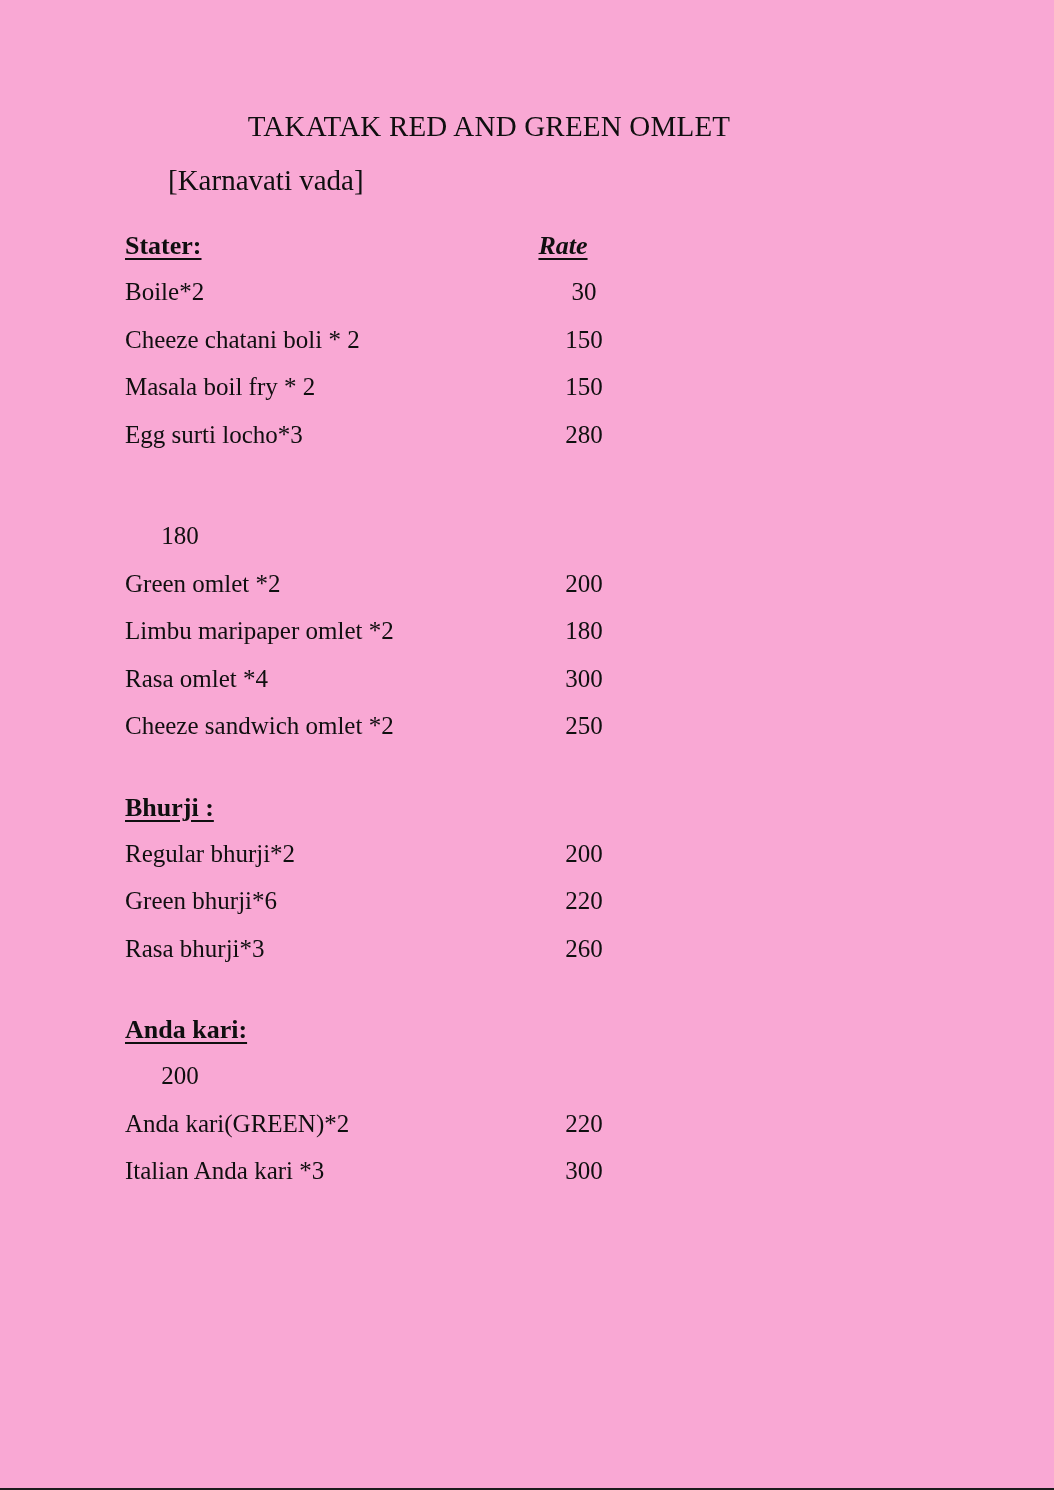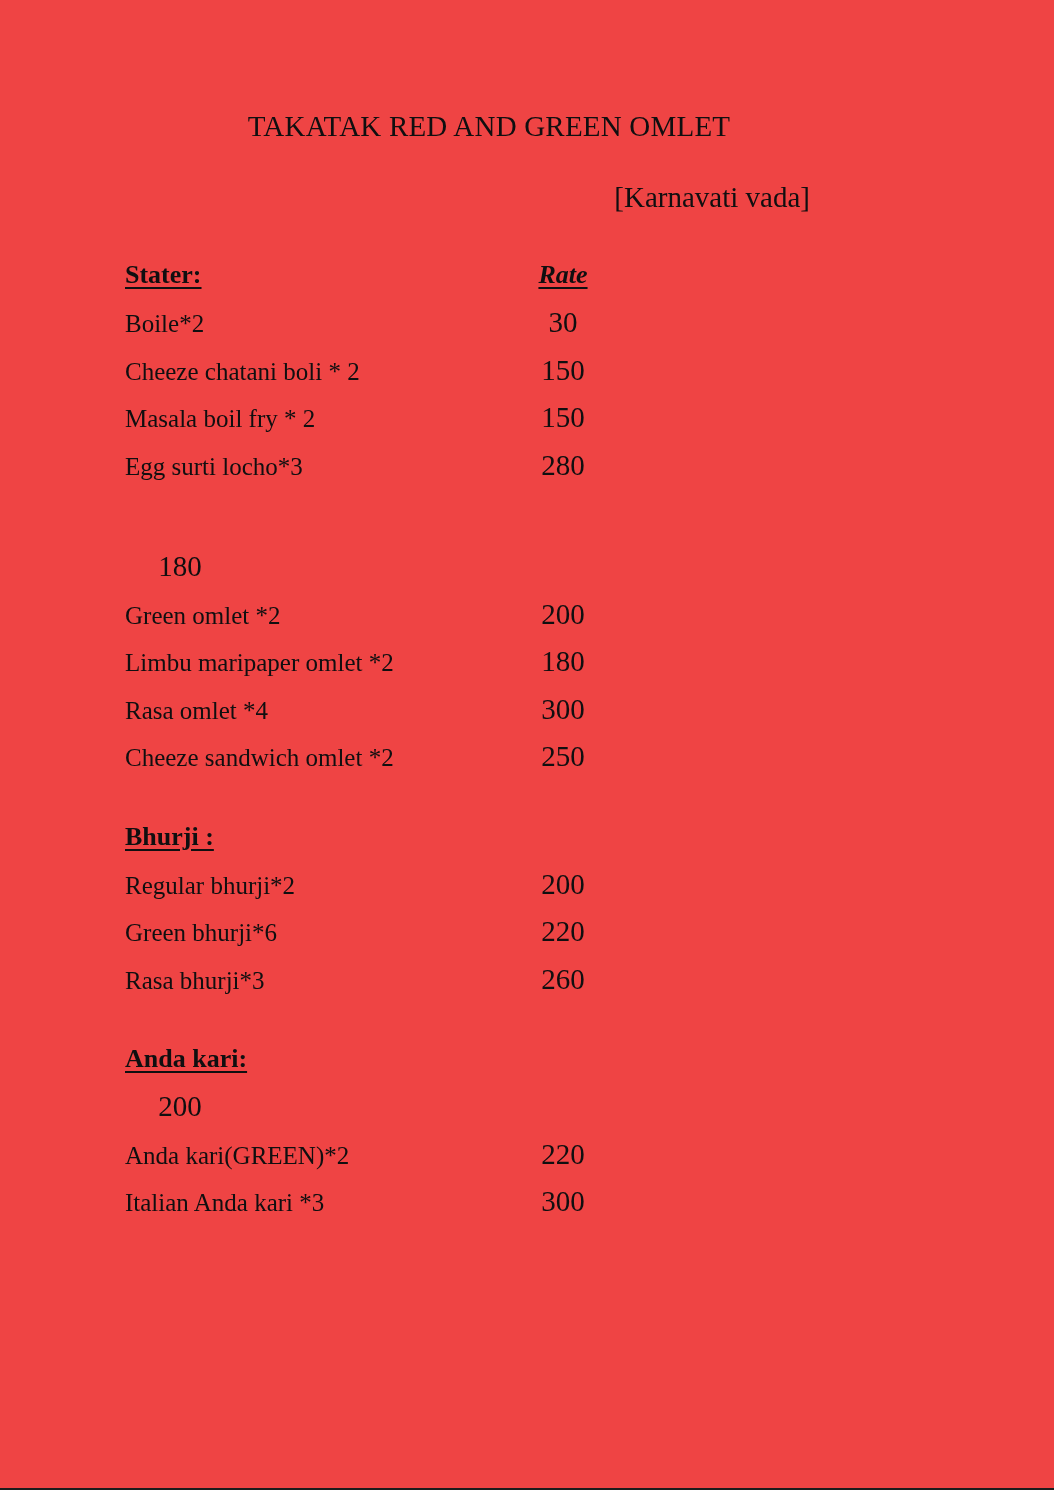--- a/index.html
+++ b/index.html
@@ -5,21 +5,21 @@
 <style>
   html, body {
     margin: 0;
     padding: 0;
     background: #ffffff;
   }
   .page {
     position: relative;
     width: 1054px;
     height: 1490px;
-    background: #ef4444;
+    background: #f9a8d4;
     box-sizing: border-box;
     border-bottom: 2px solid #1c1c1c;
     overflow: hidden;
     font-family: "Liberation Serif", "DejaVu Serif", serif;
     color: #100f10;
   }
   .doc-body {
     position: absolute;
     left: 125px;
     top: 112px;
@@ -39,35 +39,35 @@
   }
   .doc-title-inner {
     display: block;
     text-align: center;
     padding-left: 168px;
   }
   .doc-subtitle {
     font-size: 29px;
     line-height: 1.0;
     font-weight: normal;
-    margin: 42px 0 0 -125px;
+    margin: 25px 0 0 -125px;
     width: 810px;
-    text-align: right;
+    text-align: left;
   }
   .doc-subtitle-inner {
     display: block;
     padding-left: 168px;
   }
 
   
   .section {
     margin-top: 34px;
   }
   .section.first {
-    margin-top: 50px;
+    margin-top: 38px;
   }
   .section-head-row {
     display: flex;
     align-items: baseline;
     margin-bottom: 0;
   }
   .section-title {
     font-size: 26px;
     font-weight: bold;
     text-decoration: underline;
@@ -87,29 +87,30 @@
     font-style: italic;
   }
   .spacer-after-head {
     height: 20px;
   }
 
   .item-row {
     display: flex;
     align-items: baseline;
     height: 47.5px;
+    gap: 21px;
   }
   .item-name {
     font-size: 25px;
     line-height: 1.0;
     flex: 0 0 383px;
     white-space: pre;
   }
   .item-rate {
-    font-size: 29px;
+    font-size: 25px;
     line-height: 1.0;
     width: 110px;
     text-align: center;
   }
 </style>
 </head>
 <body>
 
 <div class="page">
   <div class="doc-body">

